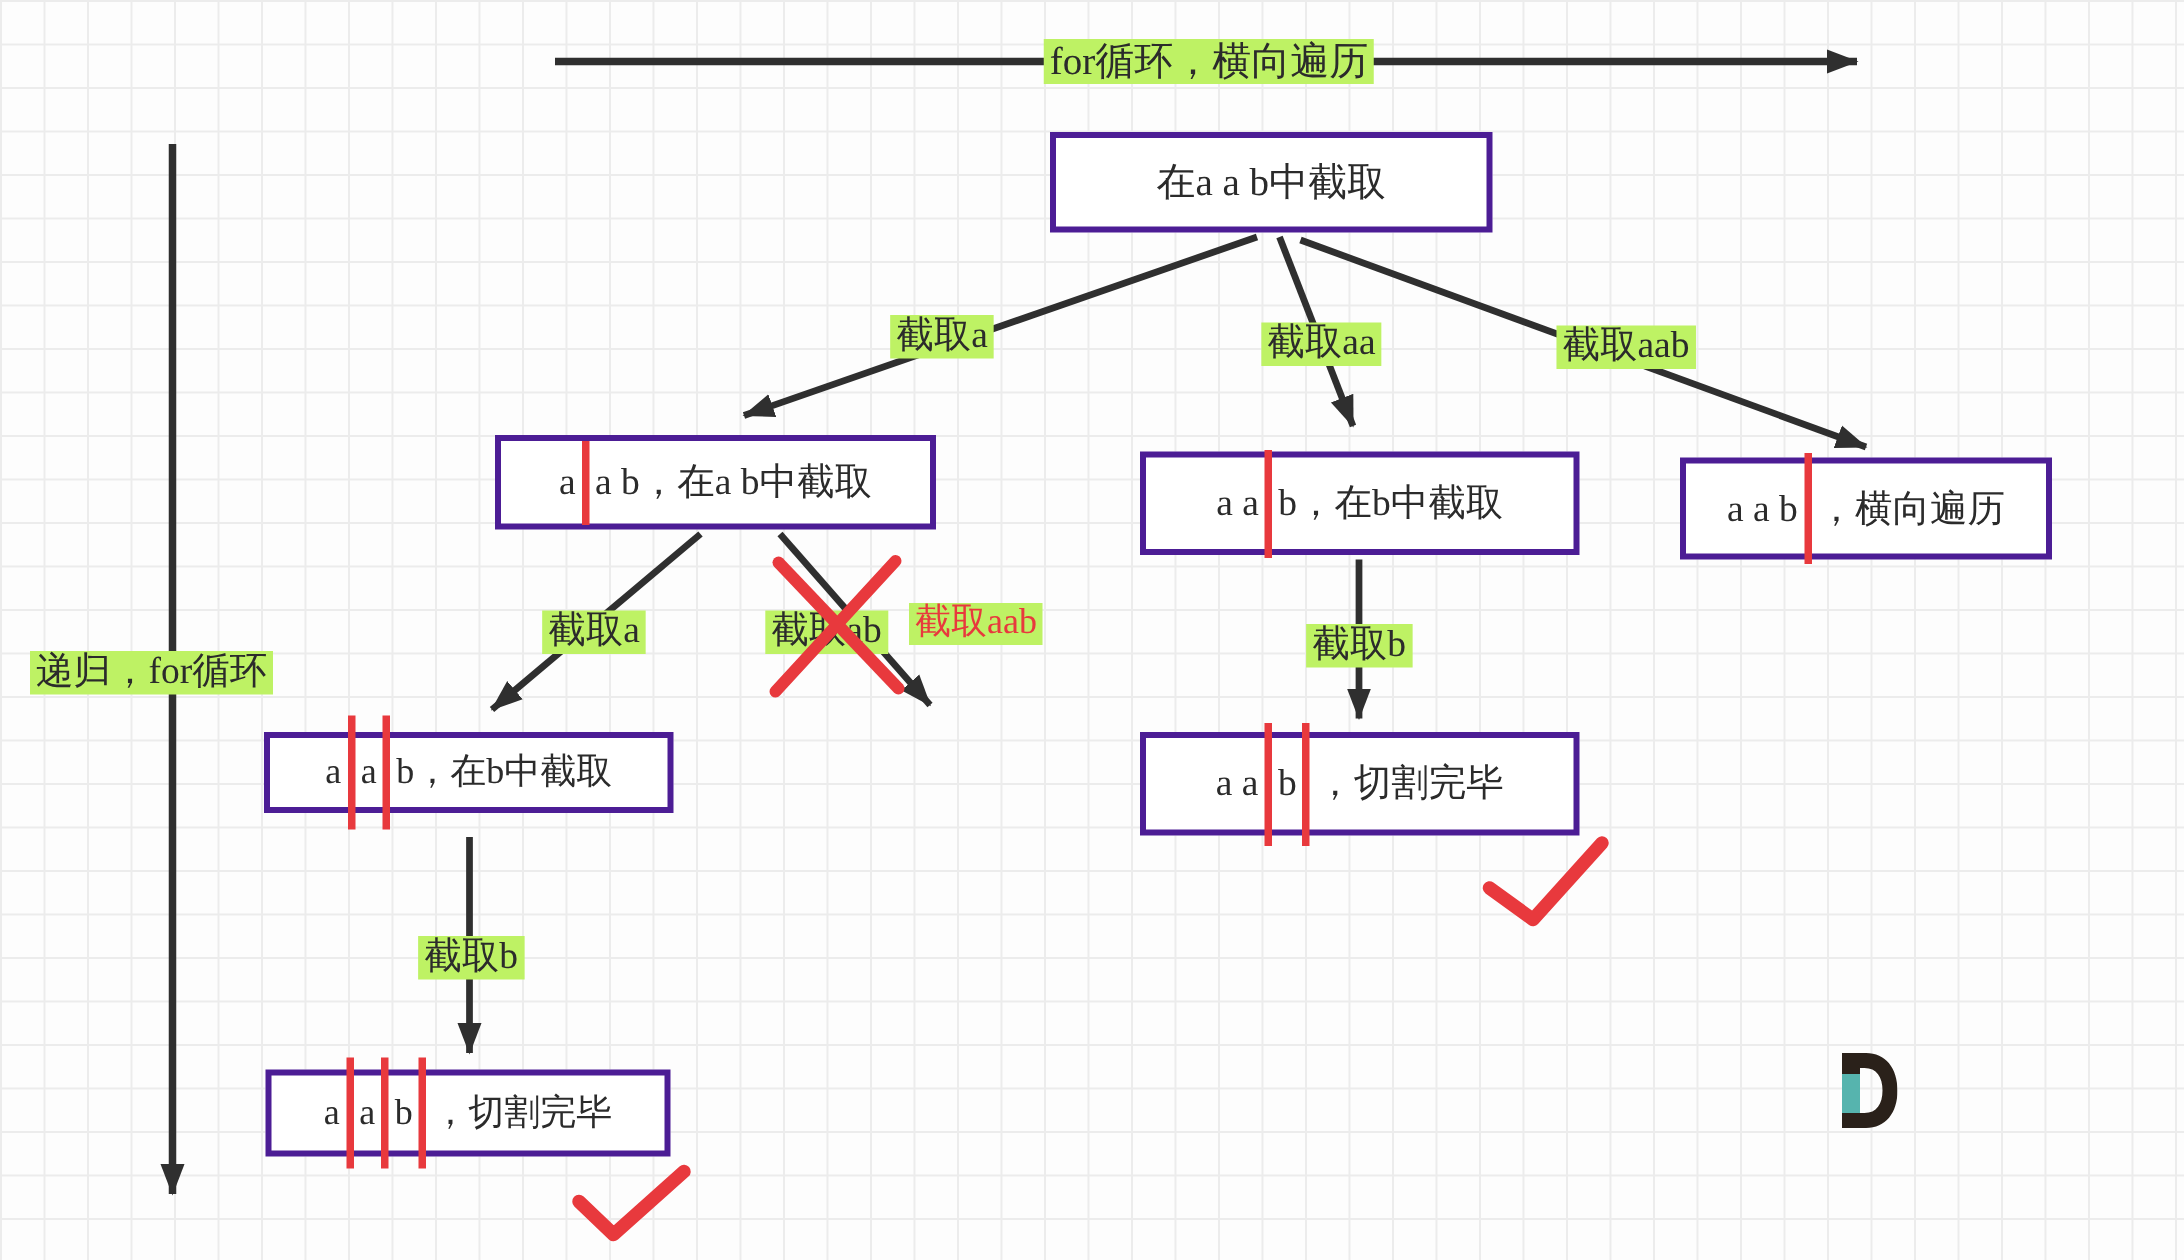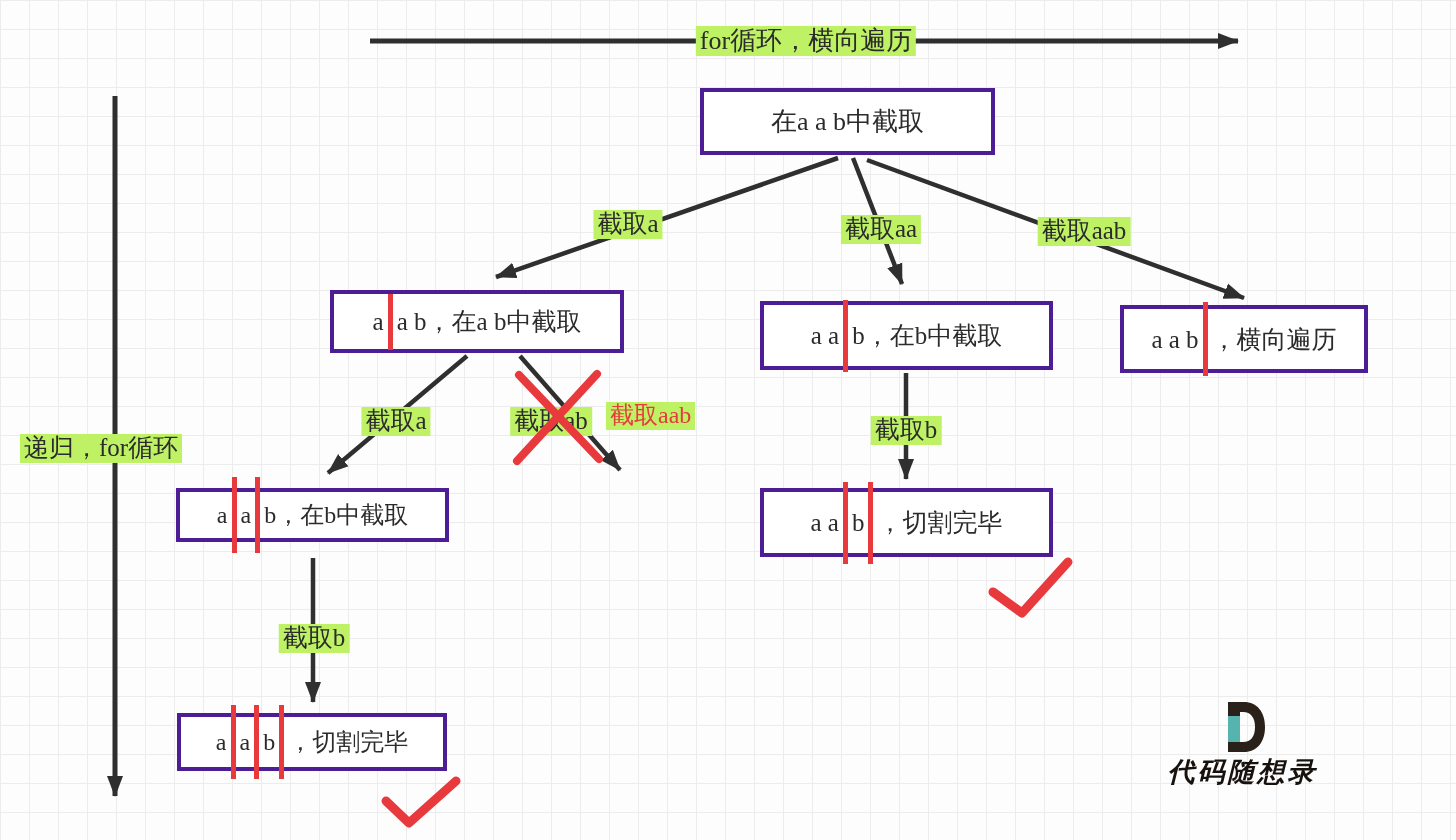--- a/index.html
+++ b/index.html
@@ -139,14 +139,13 @@
   <polyline points="993,592 1022,613 1068,562" fill="none" stroke="#e8393d" stroke-width="9" stroke-linecap="round" stroke-linejoin="round"></polyline>
   <polyline points="386,801 409,823 456,781" fill="none" stroke="#e8393d" stroke-width="9" stroke-linecap="round" stroke-linejoin="round"></polyline>
 </svg>
 
 <div class="logo">
   <svg width="44" height="50" viewBox="0 0 44 50">
     <rect x="7" y="0" width="12" height="14" fill="#2a211a"></rect>
     <rect x="7" y="14" width="12" height="26" fill="#56b4ae"></rect>
     <path d="M19,0 h4 c13,0 21,10 21,25 c0,15 -8,25 -21,25 h-16 v-10 h15 c8,0 12,-6 12,-15 c0,-9 -4,-15 -12,-15 h-3 z" fill="#2a211a"></path>
   </svg>
-  <div class="brand-text">代码随想录</div>
 </div>
 
 </body></html>

